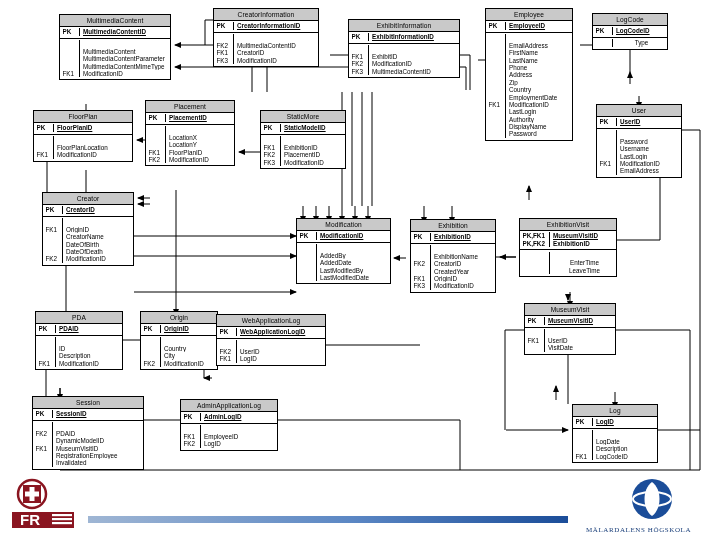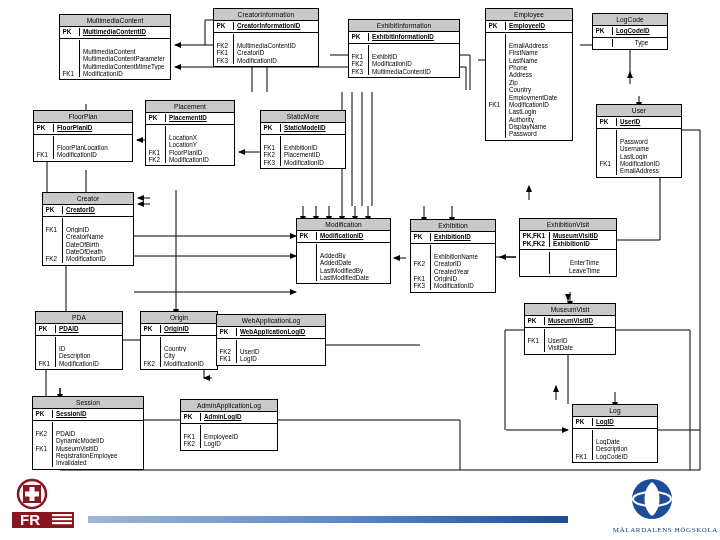--- a/index.html
+++ b/index.html
@@ -58,21 +58,21 @@
   .footer-band{
     position:absolute;left:88px;top:516px;width:480px;height:7px;
     background:linear-gradient(to right,#9fb6d4 0%,#5b87c4 55%,#1b4d99 100%);
     z-index:6;
   }
   
   .logo-left{position:absolute;left:12px;top:478px;width:66px;height:52px;z-index:7;}
   .logo-right{position:absolute;left:590px;top:476px;width:124px;height:56px;z-index:7;}
   .mdh-text{
     position:absolute;left:586px;top:526px;width:132px;
-    text-align:right;font-size:7px;letter-spacing:0.6px;color:#1a3f7a;
+    text-align:left;font-size:7px;letter-spacing:0.6px;color:#1a3f7a;
     font-family:"Liberation Serif", serif;z-index:8;white-space:nowrap;
   }
 </style>
 </head>
 <body>
 
 <div id="canvas">
 
   <svg id="wires" viewBox="0 0 720 540" xmlns="http://www.w3.org/2000/svg">
     <defs>

